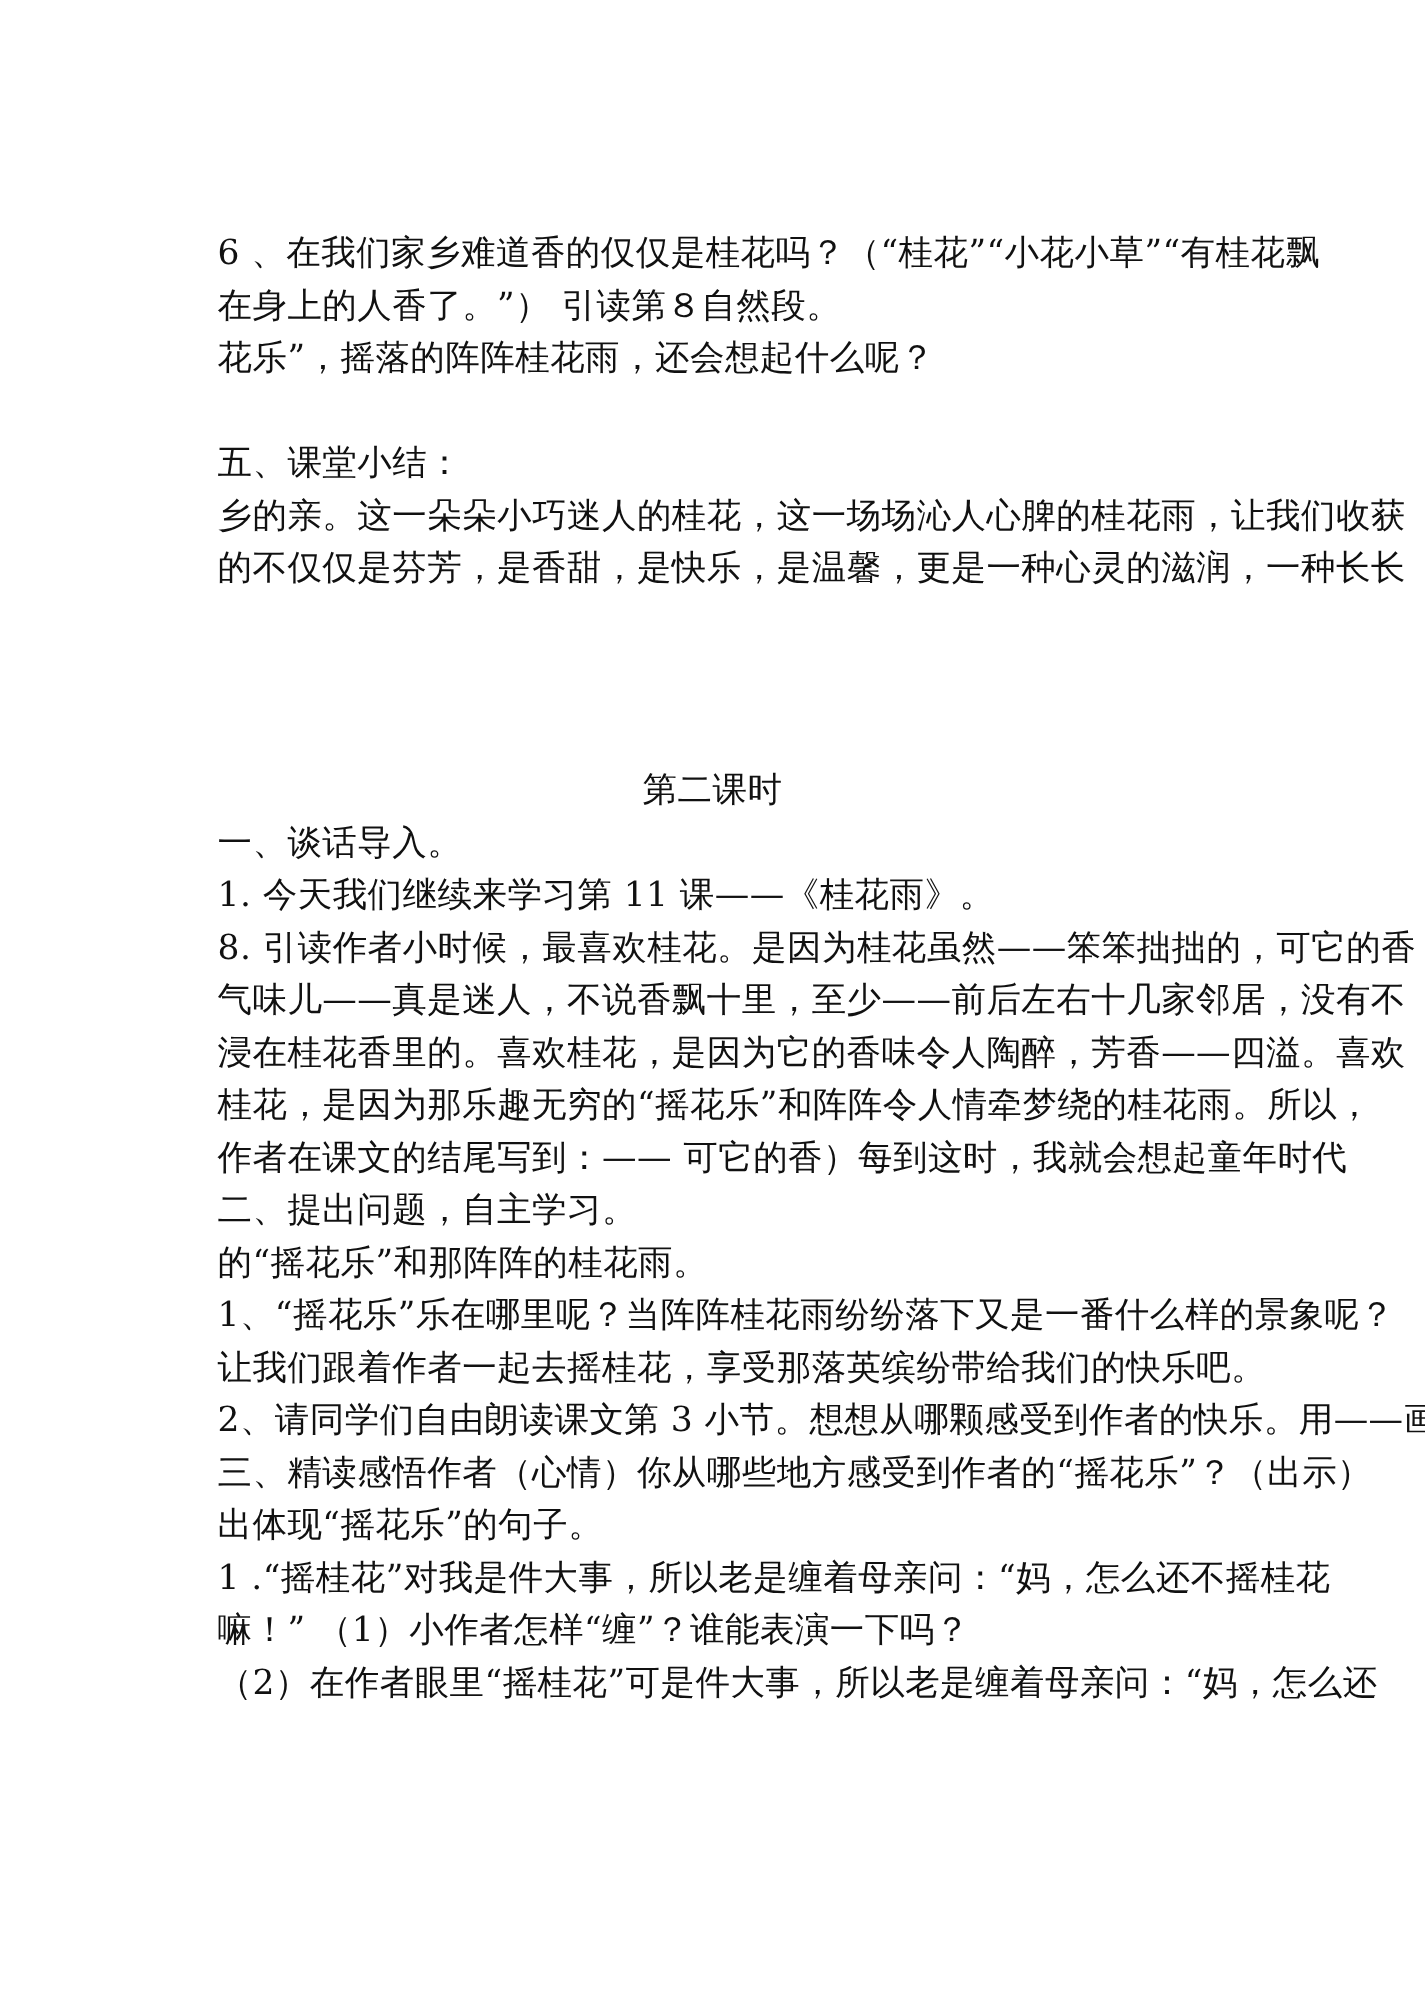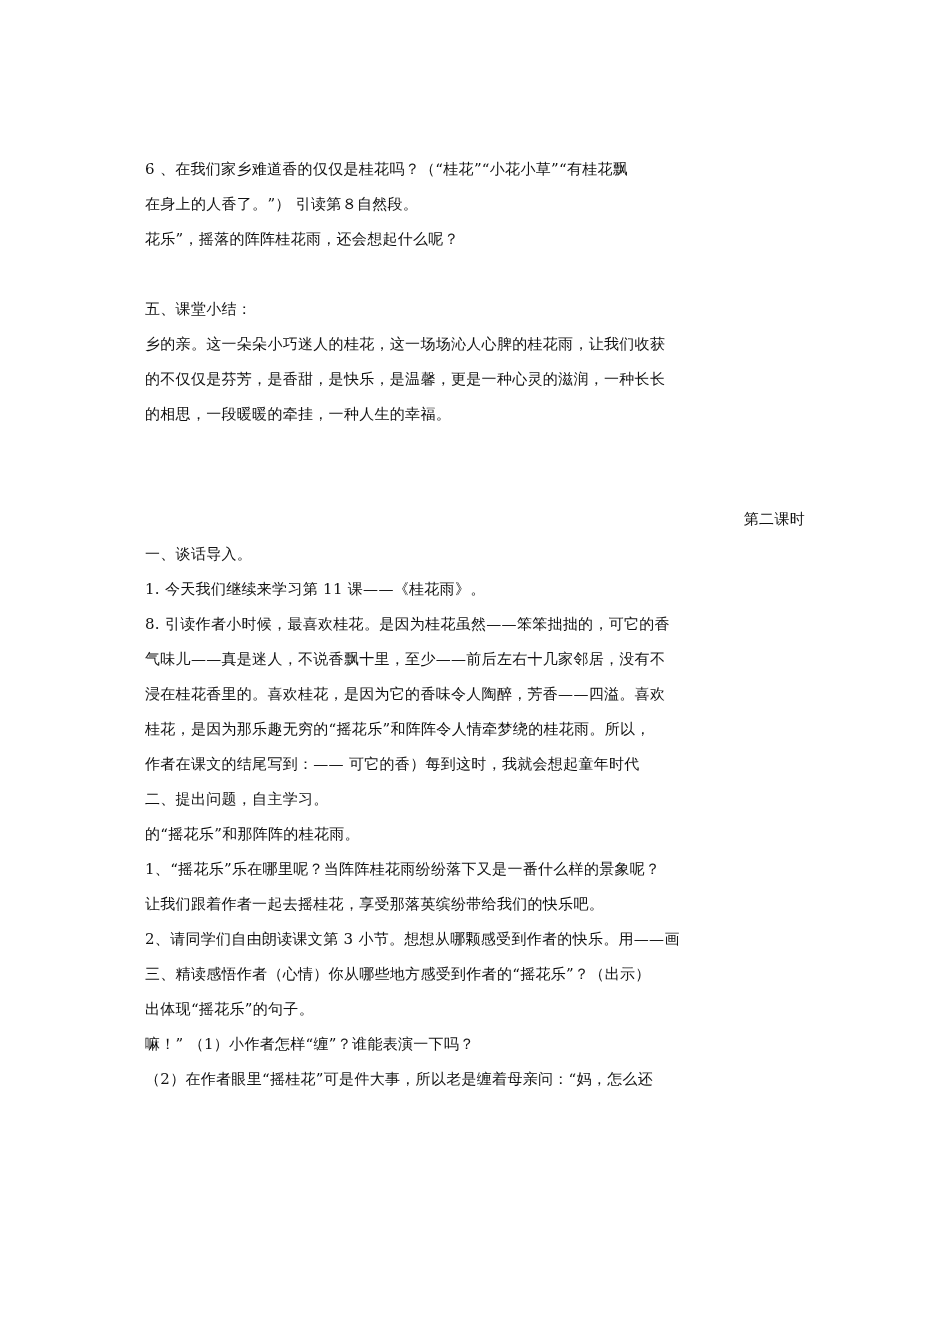--- a/index.html
+++ b/index.html
@@ -1,57 +1,57 @@
 <!DOCTYPE html>
 <html><head>
 <meta charset="utf-8">
 <style>
   html, body { margin: 0; padding: 0; background: #ffffff; }
   body { width: 950px; height: 1344px; position: relative; overflow: hidden;
          font-family: "DejaVu Serif", "Liberation Serif", serif; color: #111; }
   .page { position: absolute; left: 145px; top: 152px; width: 660px; }
-  .line { font-size: 15px; line-height: 35px; height: 35px; white-space: nowrap; letter-spacing: 0.3px; }
+  .line { font-size: 23px; line-height: 35px; height: 35px; white-space: nowrap; letter-spacing: 0.3px; }
   .indent { padding-left: 36px; }
   .gap { height: 35px; }
   .gap2 { height: 70px; }
-  .center { text-align: right; }
+  .center { text-align: center; margin-top: 43px; }
 </style>
 </head>
 <body>
 
 <div class="page">
   <div>
     <div class="line"> 6 、在我们家乡难道香的仅仅是桂花吗？（“桂花”“小花小草”“有桂花飘</div>
     <div class="line">在身上的人香了。”） 引读第８自然段。</div>
     <div class="line">花乐”，摇落的阵阵桂花雨，还会想起什么呢？</div>
   </div>
 
   <div class="gap"></div>
 
   <div>
     <div class="line">五、课堂小结：</div>
     <div class="line">乡的亲。这一朵朵小巧迷人的桂花，这一场场沁人心脾的桂花雨，让我们收获</div>
     <div class="line">的不仅仅是芬芳，是香甜，是快乐，是温馨，更是一种心灵的滋润，一种长长</div>
-    <div class="line">的相思，一段暖暖的牵挂，一种人生的幸福。</div>
   </div>
 
   <div class="gap2"></div>
 
   <div>
     <div class="line center">第二课时</div>
     <div class="line">一、谈话导入。</div>
     <div class="line">1. 今天我们继续来学习第 11 课——《桂花雨》。</div>
     <div class="line">8. 引读作者小时候，最喜欢桂花。是因为桂花虽然——笨笨拙拙的，可它的香</div>
     <div class="line">气味儿——真是迷人，不说香飘十里，至少——前后左右十几家邻居，没有不</div>
     <div class="line">浸在桂花香里的。喜欢桂花，是因为它的香味令人陶醉，芳香——四溢。喜欢</div>
     <div class="line">桂花，是因为那乐趣无穷的“摇花乐”和阵阵令人情牵梦绕的桂花雨。所以，</div>
     <div class="line">作者在课文的结尾写到：—— 可它的香）每到这时，我就会想起童年时代</div>
     <div class="line">二、提出问题，自主学习。</div>
     <div class="line">的“摇花乐”和那阵阵的桂花雨。</div>
     <div class="line">1、“摇花乐”乐在哪里呢？当阵阵桂花雨纷纷落下又是一番什么样的景象呢？</div>
     <div class="line">让我们跟着作者一起去摇桂花，享受那落英缤纷带给我们的快乐吧。</div>
     <div class="line">2、请同学们自由朗读课文第 3 小节。想想从哪颗感受到作者的快乐。用——画</div>
     <div class="line">三、精读感悟作者（心情）你从哪些地方感受到作者的“摇花乐”？（出示）</div>
     <div class="line">出体现“摇花乐”的句子。</div>
+    <div class="line"> 1 .“摇桂花”对我是件大事，所以老是缠着母亲问：“妈，怎么还不摇桂花</div>
     <div class="line">嘛！”        （1）小作者怎样“缠”？谁能表演一下吗？</div>
     <div class="line"> （2）在作者眼里“摇桂花”可是件大事，所以老是缠着母亲问：“妈，怎么还</div>
   </div>
 </div>
 
 </body></html>

